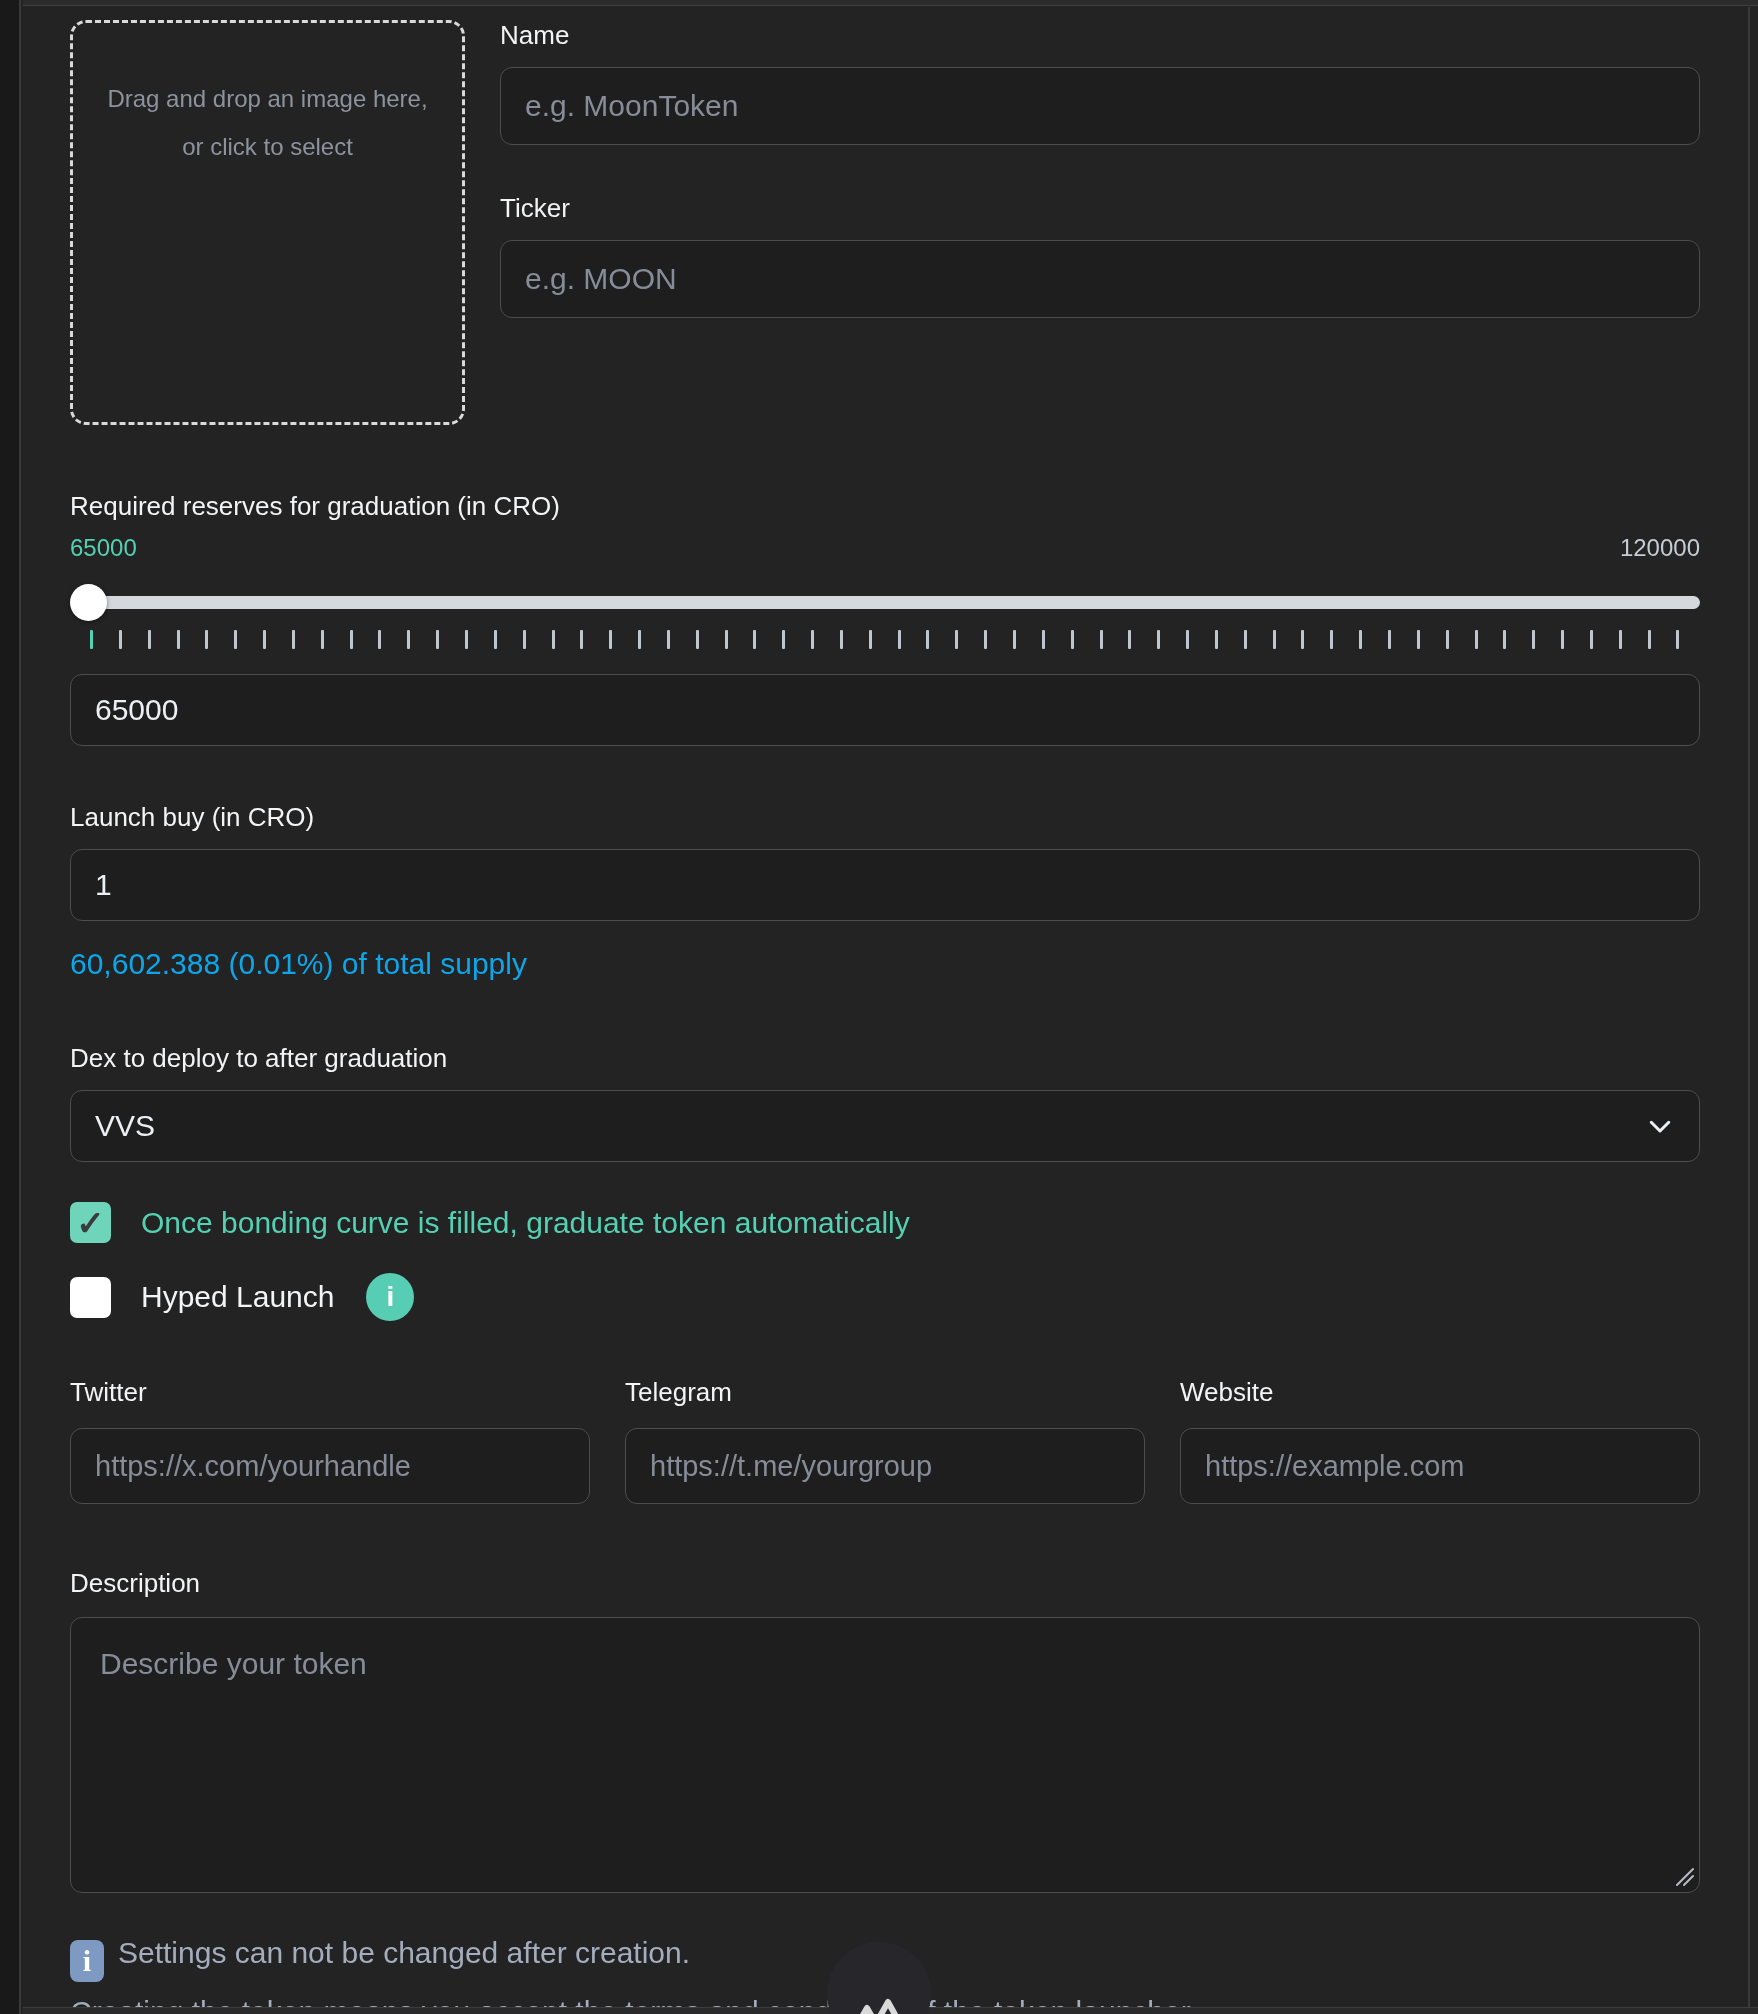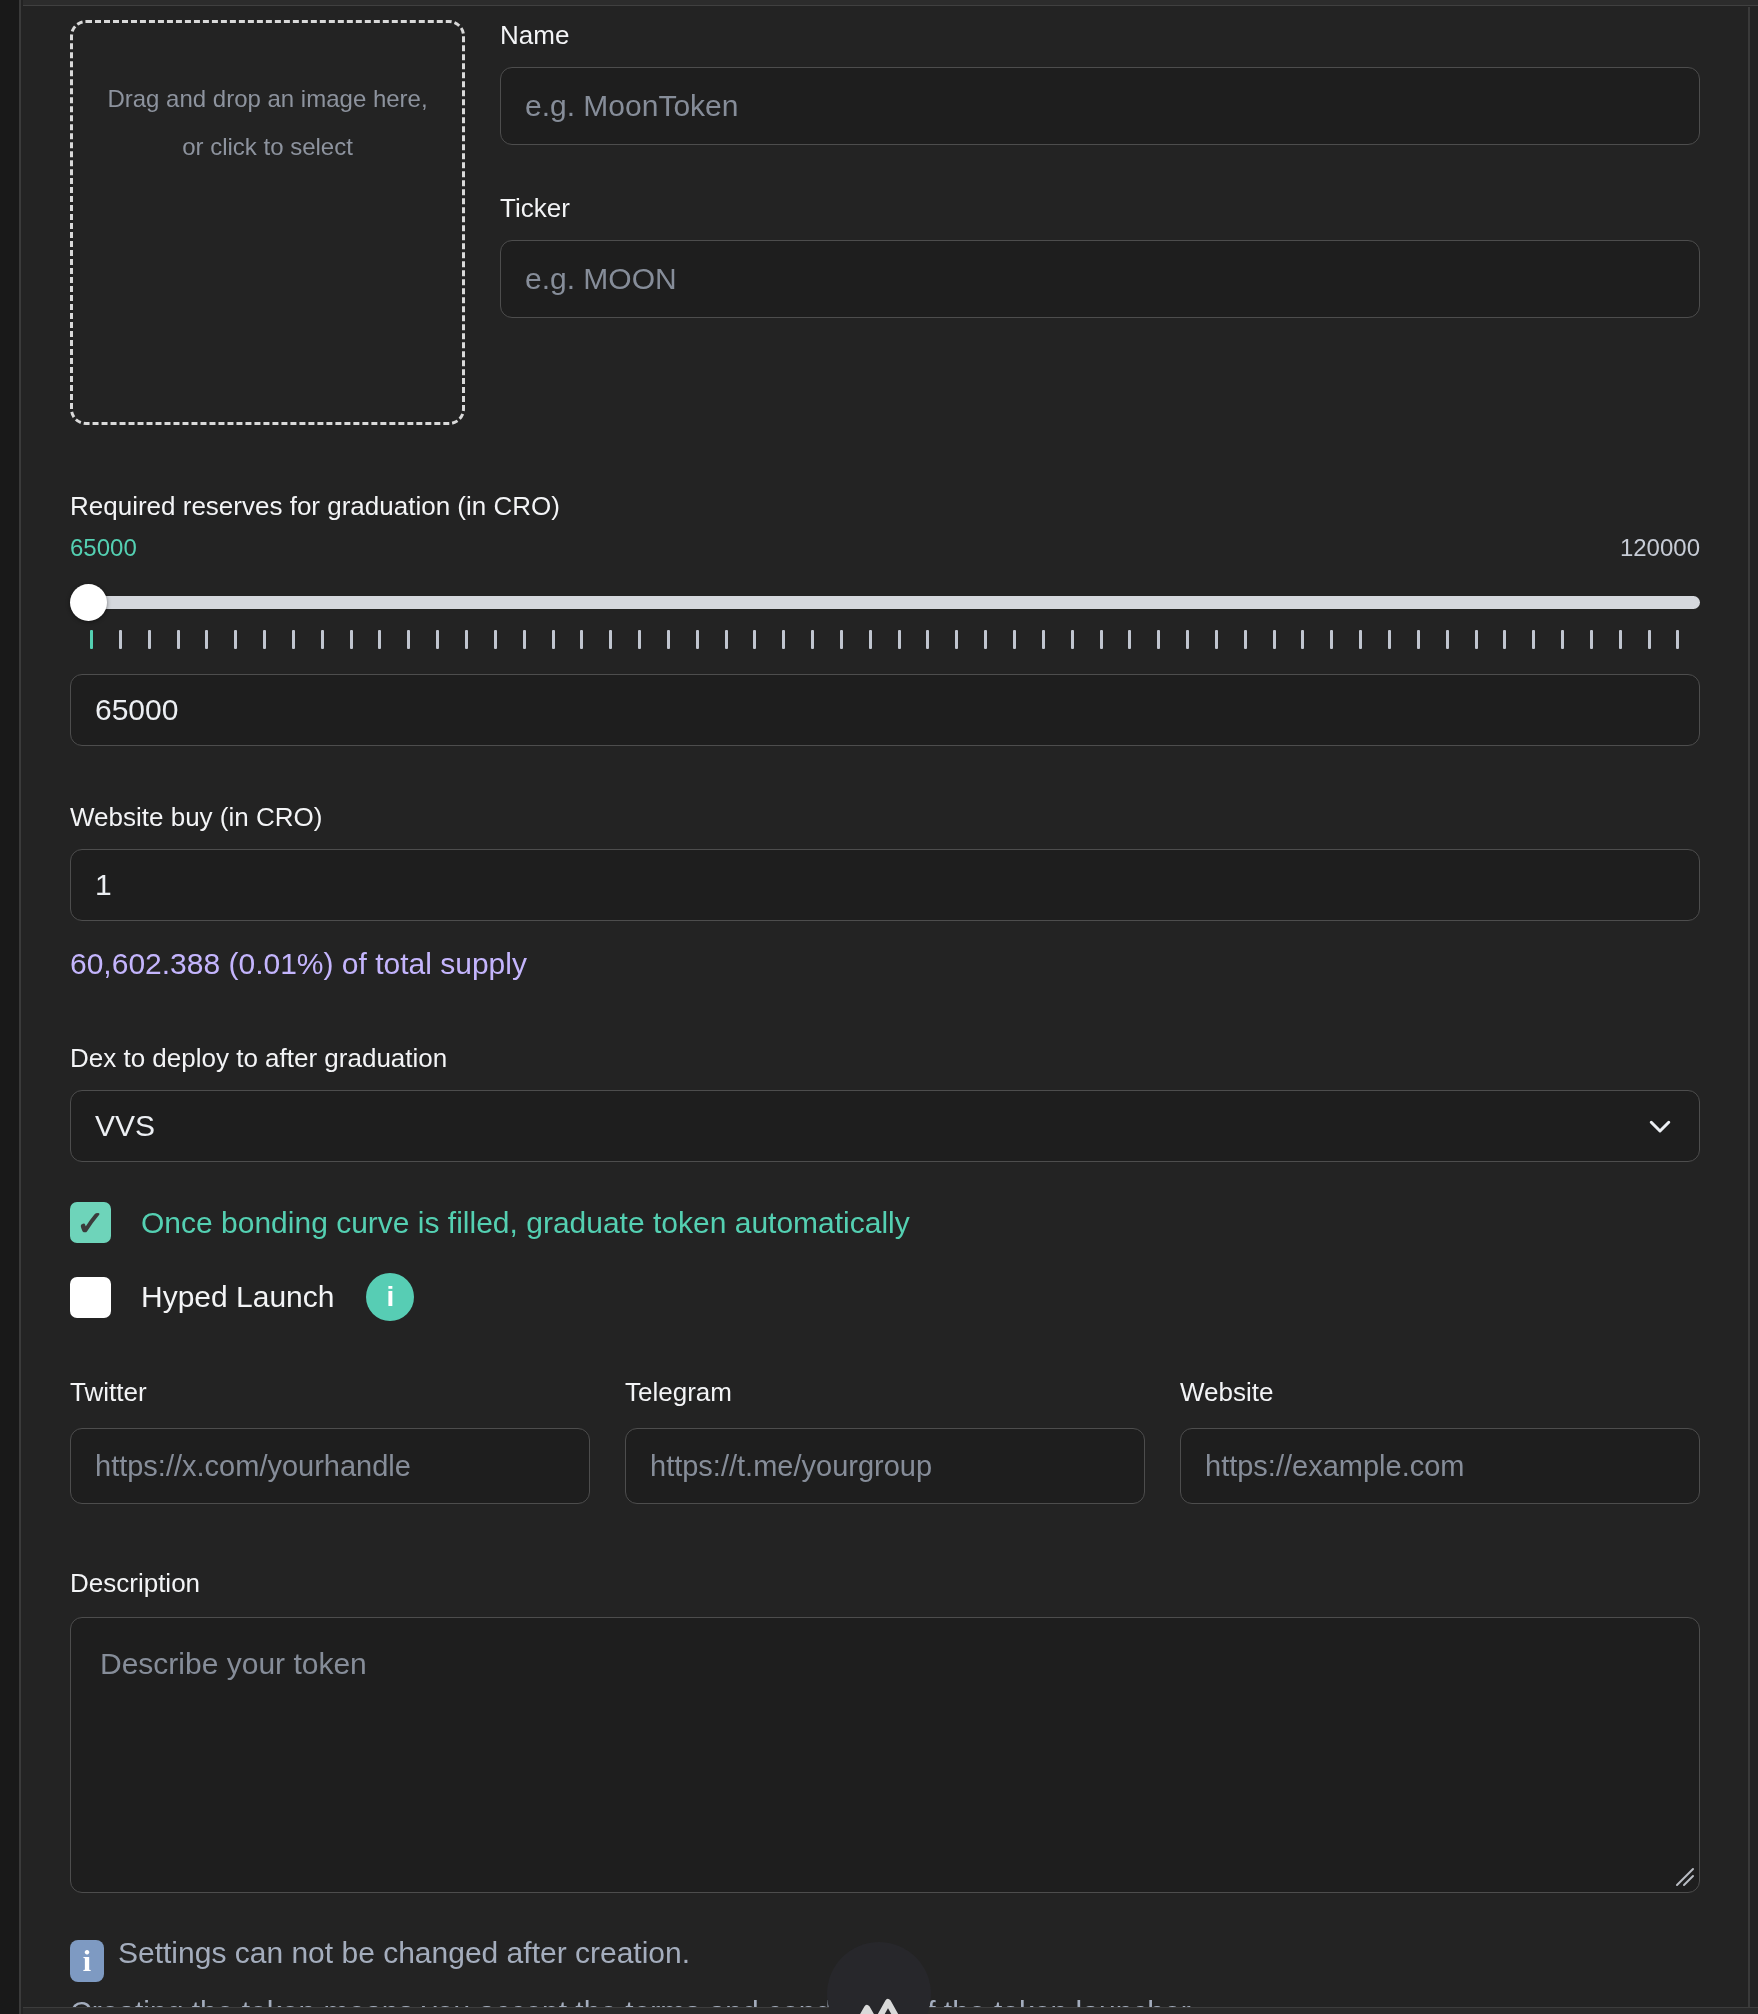--- a/index.html
+++ b/index.html
@@ -55,21 +55,21 @@
     border-radius:50%; background:#ffffff; box-shadow:0 1px 4px rgba(0,0,0,.45);
   }
   .ticks { margin:10px 20px 0 20px; display:flex; justify-content:space-between; height:20px; }
   .tick { width:3px; height:19px; background:#c0c5cf; border-radius:1px; }
   .tick.tick-first { background:#54d0b2; }
 
   .mt-reserve-input { margin-top:24px; height:72px; }
 
   .lbl-initial { margin-top:56px; }
   .mt-initial-input { margin-top:16px; height:72px; }
-  .supply-note { margin-top:26px; font-size:30px; color:#c4b5fd; }
+  .supply-note { margin-top:26px; font-size:30px; color:#0ea5e9; }
 
   .lbl-dex { margin-top:62px; }
   .select {
     margin-top:16px; height:72px; width:100%;
     background:#1e1e1e; border:1px solid #4d4d4d; border-radius:12px;
     display:flex; align-items:center; justify-content:space-between;
     padding:0 24px; font-size:30px; color:#eceff3; cursor:pointer;gap:13px;
   }
   .select svg { width:30px; height:30px; }
 
@@ -208,21 +208,21 @@
       <span class="tick"></span>
       <span class="tick"></span>
       <span class="tick"></span>
       <span class="tick"></span>
       <span class="tick"></span>
       <span class="tick"></span>
       <span class="tick"></span>
     </div>
   <input class="text-input mt-reserve-input" type="text" value="65000" style="">
 
-  <div class="field-label lbl-initial">Website buy (in CRO)</div>
+  <div class="field-label lbl-initial">Launch buy (in CRO)</div>
   <input class="text-input mt-initial-input" type="text" value="1" style="">
   <div class="supply-note">60,602.388 (0.01%) of total supply</div>
 
   <div class="field-label lbl-dex">Dex to deploy to after graduation</div>
   <div class="select">
     <span>VVS</span>
     <svg viewBox="0 0 24 24" fill="none" stroke="#eceff3" stroke-width="2.4" stroke-linecap="round" stroke-linejoin="round">
         <polyline points="5 9 12 16 19 9"></polyline>
       </svg>
   </div>

